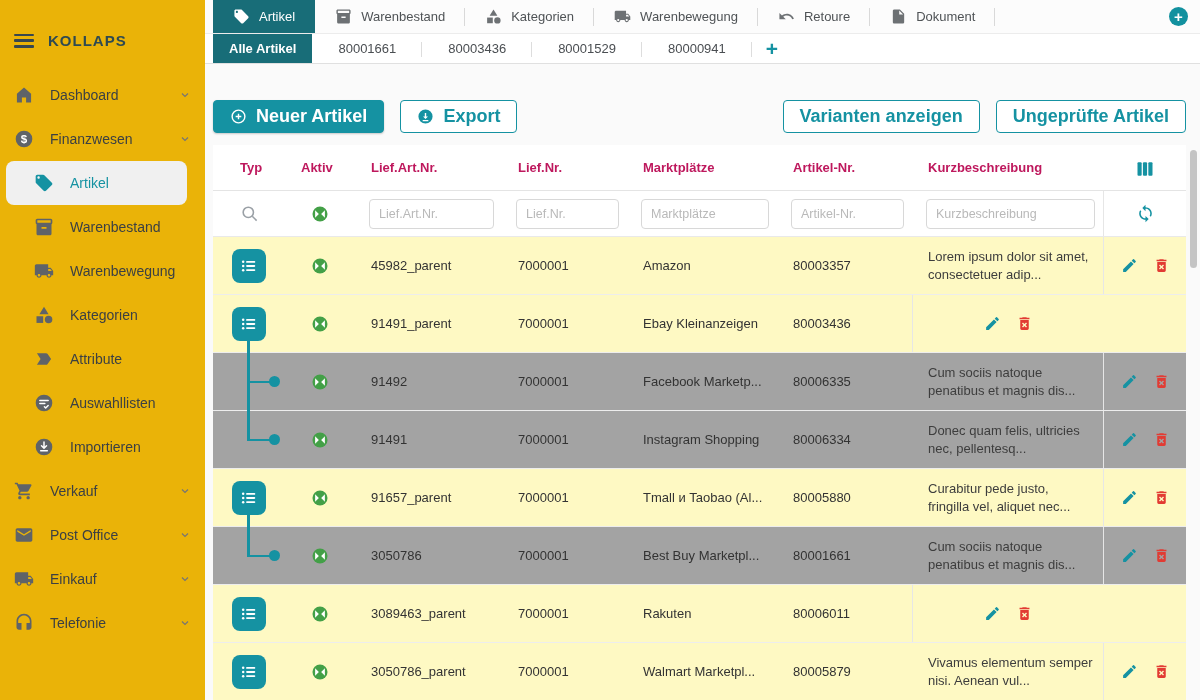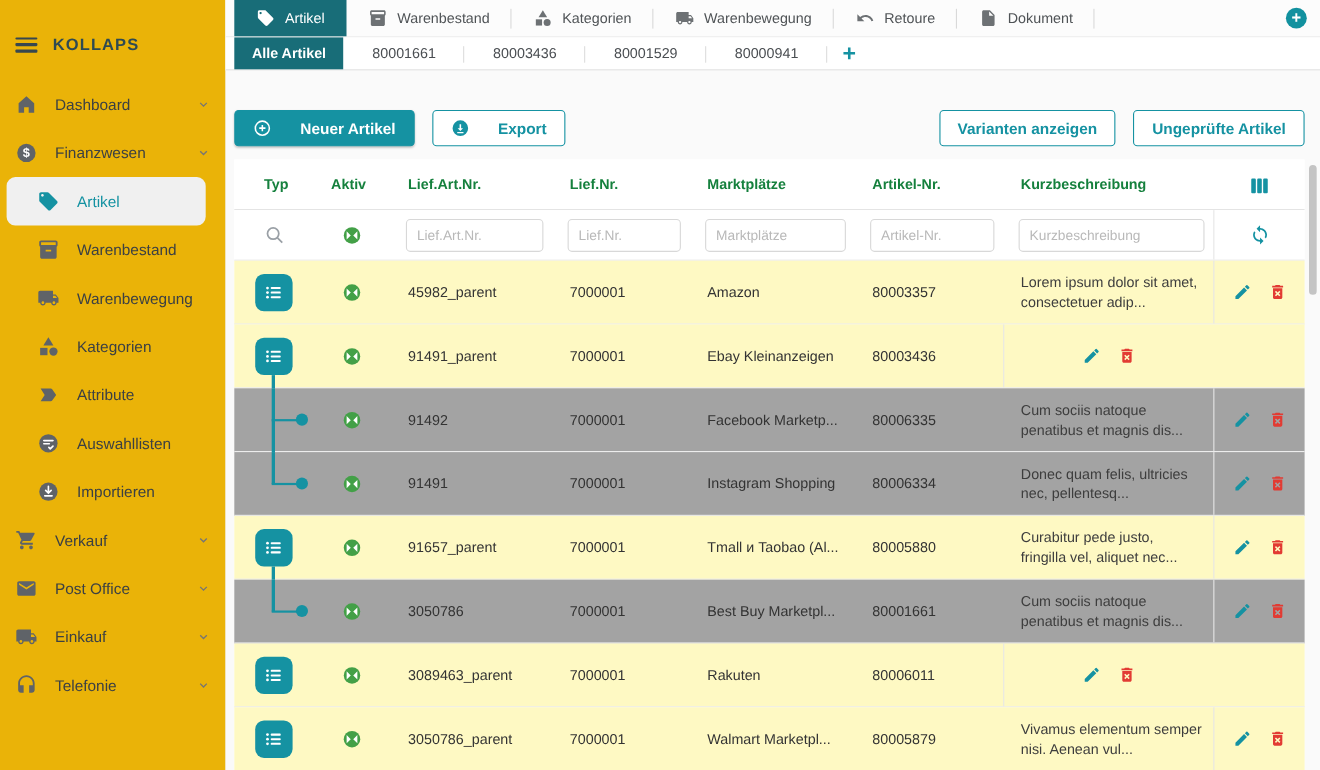--- a/index.html
+++ b/index.html
@@ -44,32 +44,32 @@
   .tab-add{margin-left:auto;margin-right:12px;align-self:center;width:19px;height:19px;border-radius:50%;background:#12919f;color:#fff;display:flex;align-items:center;justify-content:center;font-size:15px;font-weight:bold;cursor:pointer;line-height:1;}
 
   .subtabbar{position:absolute;left:0;right:0;top:34px;height:30px;background:#fff;border-bottom:1px solid #e0e0e0;display:flex;align-items:stretch;padding-left:8px;}
   .stab{display:flex;align-items:center;padding:0 26px;font-size:13px;color:#4a4e52;cursor:pointer;position:relative;}
   .stab.active{background:var(--tab);color:#fff;font-weight:bold;padding:0 16px;}
   .stab:not(.active)::after{content:"";position:absolute;right:0;top:8px;height:15px;width:1px;background:#ddd;}
   .stab-add{align-self:center;color:var(--accent);font-size:21px;font-weight:bold;padding:0 14px;cursor:pointer;line-height:1;}
 
   
   .toolbar{position:absolute;left:8px;top:100px;width:973px;display:flex;align-items:center;}
-  .btn{height:33px;display:flex;align-items:center;gap:26px;border-radius:4px;font-size:14px;font-weight:bold;padding:0 16px;cursor:pointer;border:1px solid var(--accent);}
+  .btn{height:33px;display:flex;align-items:center;gap:9px;border-radius:4px;font-size:18px;font-weight:bold;padding:0 16px;cursor:pointer;border:1px solid var(--accent);}
   .btn .b-icon{width:17px;height:17px;}
   .btn.filled{background:var(--accent);color:#fff;box-shadow:0 1px 2px rgba(0,0,0,.2);}
   .btn.outline{background:#fff;color:var(--accent);}
   .btn + .btn{margin-left:16px;}
   .toolbar .spacer{flex:1;}
 
   
   .table{position:absolute;left:8px;top:145px;width:973px;background:#fff;}
   .trow,.thead,.tfilter{display:grid;grid-template-columns:72px 70px 147px 125px 150px 135px 1fr 83px;align-items:center;}
   .thead{height:46px;border-bottom:1px solid #e4e4e4;background:#fff;}
-  .thead .hc{font-size:13px;font-weight:bold;color:#15803d;padding-left:16px;}
+  .thead .hc{font-size:13px;font-weight:bold;color:#be185d;padding-left:16px;}
   .thead .hc.first{padding-left:27px;}
   .tfilter{height:46px;border-bottom:1px solid #e9e9e9;background:#fff;}
   .tfilter input{width:calc(100% - 22px);margin-left:14px;height:30px;border:1px solid #d8d8d8;border-radius:4px;padding:0 9px;font-size:12.5px;color:#444;outline:none;background:#fff;font-family:inherit;}
   .tfilter input::placeholder{color:#b9b9b9;}
   .cc{display:flex;align-items:center;justify-content:center;}
   .trow{height:58px;border-bottom:1px solid #ededed;background:#fef9c3;}
   .trow.child{background:#a3a3a3;}
   .cell{font-size:13px;color:#333;padding-left:16px;white-space:nowrap;overflow:hidden;}
   .cell.kurz{font-size:13px;color:#3d3d3d;line-height:1.35;white-space:normal;padding-right:10px;}
   .c-typ{position:relative;height:100%;padding:0;}

